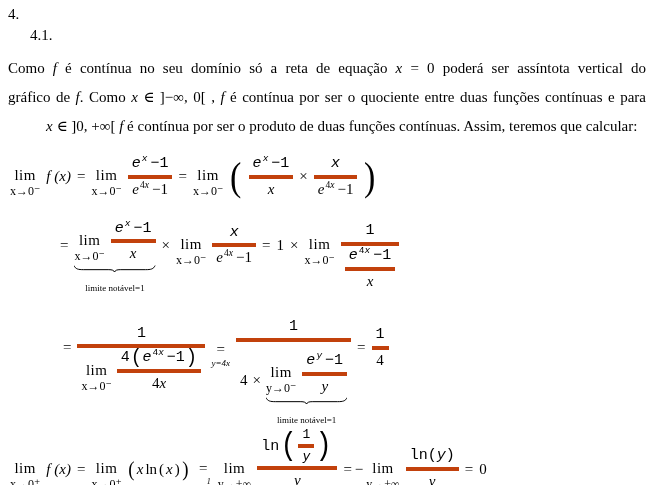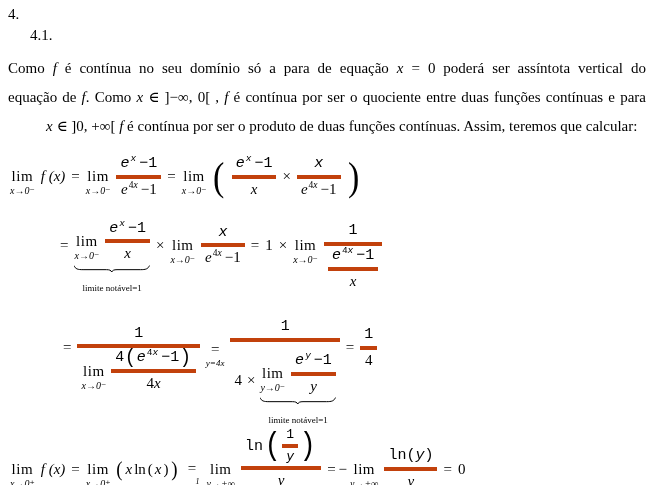--- a/index.html
+++ b/index.html
@@ -17,21 +17,21 @@
   .jline{line-height:29px;white-space:nowrap;text-align:justify;text-align-last:justify;}
   .pline{line-height:29px;margin-left:38px;}
   
   .eq{display:flex;align-items:center;column-gap:6px;white-space:nowrap;font-size:15px;}
   .eq1{margin:14px 0 0 2px;}
   .eq2{margin:10px 0 0 52px;}
   .eq3{margin:16px 0 0 55px;}
   .eq4{margin:40px 0 0 2px;}
   .lim{display:inline-flex;flex-direction:column;align-items:center;line-height:1;position:relative;top:6px;}
   .lim .w{font-style:normal;letter-spacing:.5px;}
-  .lim .s{font-size:10px;font-style:italic;margin-top:2px;white-space:nowrap;}
+  .lim .s{font-size:12px;margin-top:2px;white-space:nowrap;}
   .frac{display:inline-flex;flex-direction:column;text-align:center;line-height:1.25;position:relative;vertical-align:middle;}
   .frac>.num{display:block;padding:0 4px 1px 4px;border-bottom:4px solid #c2410c;font-family:Liberation Mono, monospace;}
   .frac>.den{display:block;padding:1px 4px 0 4px;}
   .den.drow{display:flex;align-items:center;justify-content:center;column-gap:5px;}
   sup{font-size:9.5px;line-height:0;margin-left:1px;}
   .m1{margin-left:3px;}
   .bigp{font-size:40px;line-height:0;display:inline-block;transform:scaleX(.85);font-weight:400;}
   .midp{font-size:21px;line-height:0;display:inline-block;transform:scaleX(.9);vertical-align:-2px;}
   .bigp2{font-size:32px;line-height:0;display:inline-block;transform:scaleX(.85);vertical-align:middle;}
   .ub{display:inline-flex;flex-direction:column;align-items:center;position:relative;}
@@ -46,22 +46,22 @@
 </style>
 </head>
 <body>
 
 <div class="page">
 
   <div class="h1">4.</div>
   <div class="h2">4.1.</div>
 
   <div class="intro">
-    <div class="jline"><span>Como </span><span class="it">f</span><span> é contínua no seu domínio só a para de equação </span><span class="it">x</span><span> = 0</span><span> poderá ser assíntota vertical do</span></div>
-    <div class="jline"><span>equação de </span><span class="it">f</span><span>. Como </span><span class="it">x</span><span> ∈ ]−∞, 0[ , </span><span class="it">f</span><span> é contínua por ser o quociente entre duas funções contínuas e para</span></div>
+    <div class="jline"><span>Como </span><span class="it">f</span><span> é contínua no seu domínio só a reta de equação </span><span class="it">x</span><span> = 0</span><span> poderá ser assíntota vertical do</span></div>
+    <div class="jline"><span>gráfico de </span><span class="it">f</span><span>. Como </span><span class="it">x</span><span> ∈ ]−∞, 0[ , </span><span class="it">f</span><span> é contínua por ser o quociente entre duas funções contínuas e para</span></div>
     <div class="pline"><span class="it">x</span><span> ∈ ]0, +∞[ </span><span class="it">f</span><span> é contínua por ser o produto de duas funções contínuas. Assim, teremos que calcular:</span></div>
   </div>
 
   <div class="eq eq1">
     <span class="lim">
         <span class="w">lim</span>
         <span class="s">x→0⁻</span>
       </span>
     <span class="it">f (x)</span>
     <span>=</span>

